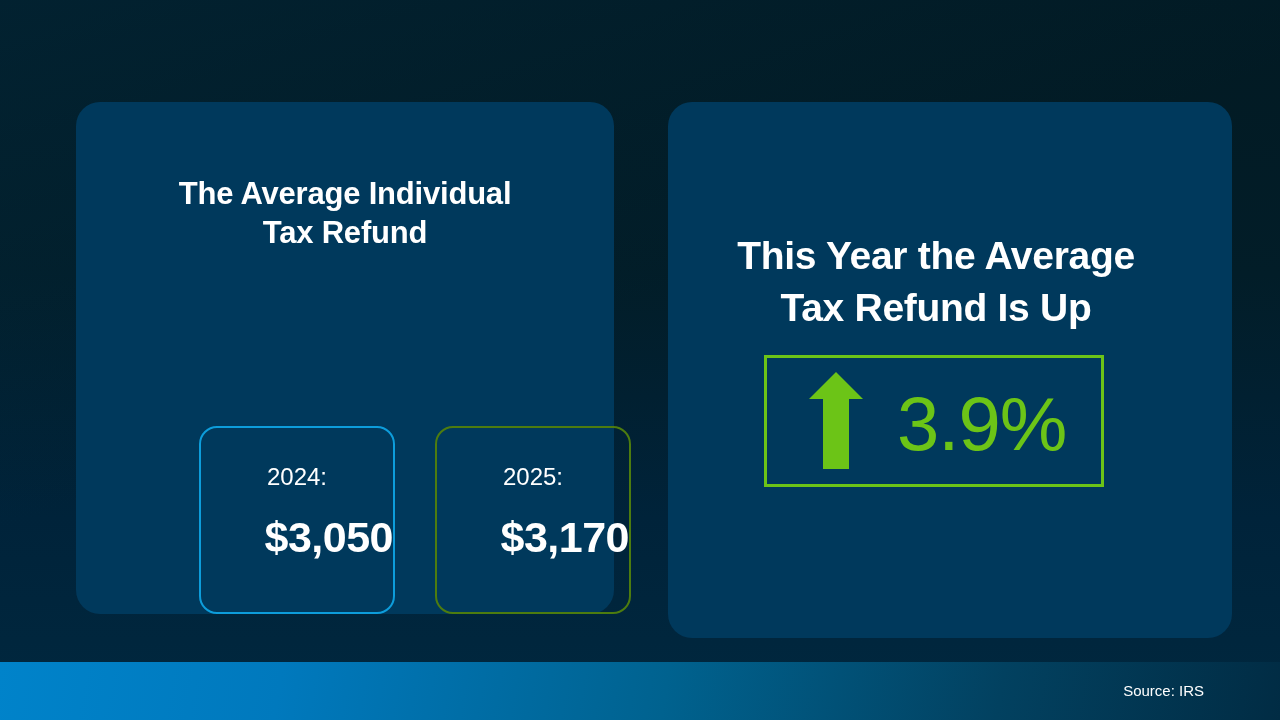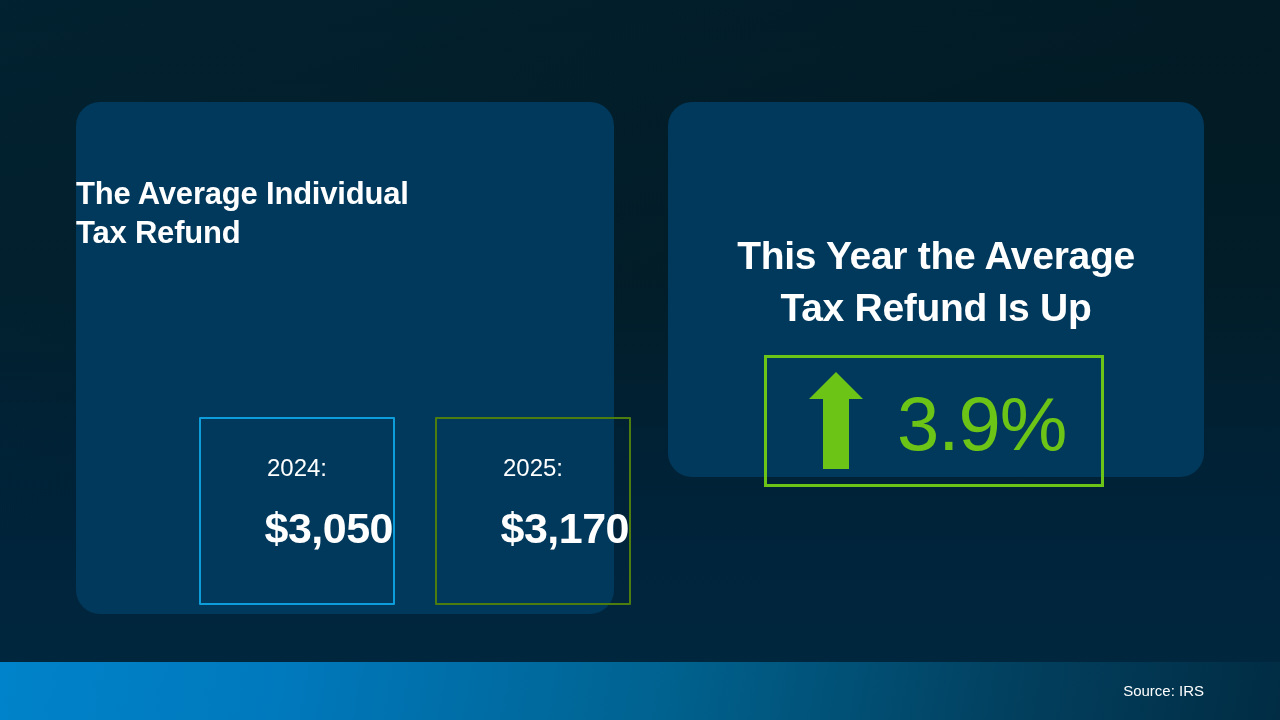--- a/index.html
+++ b/index.html
@@ -24,51 +24,52 @@
     overflow: hidden;
   }
 
   
   .card {
     position: absolute;
     background: #00395c;
     border-radius: 24px;
   }
   #card-left  { left: 76px;  top: 102px; width: 538px; height: 512px; }
-  #card-right { left: 668px; top: 102px; width: 536px; height: 375px; }
+  #card-right { left: 668px; top: 102px; width: 536px; height: 536px; padding-left: 28px; }
 
   
   .left-title {
     position: absolute;
     left: 0; top: 72px;
     width: 538px;
+    text-align: center;
     color: #ffffff;
     font-size: 31px;
     font-weight: bold;
     line-height: 39px;
     letter-spacing: -0.2px;
   }
   .left-subtitle {
     position: absolute;
     left: 0; top: 156px;
     width: 538px;
     text-align: center;
     color: #ffffff;
     font-size: 21px;
     font-weight: normal;
     line-height: 26px;
   }
 
   
   .value-box {
     position: absolute;
-    top: 315px;
+    top: 324px;
     width: 196px;
     height: 188px;
-    border-radius: 1px;
+    border-radius: 18px;
     box-sizing: border-box;
     background: transparent;
   }
   #box-2024 { left: 123px; border: 2px solid #0d9ddb; }
   #box-2025 { left: 359px; border: 2px solid #4d7c0f; }
 
   .value-year {
     position: absolute;
     left: 0; top: 35px;
     width: 100%;

